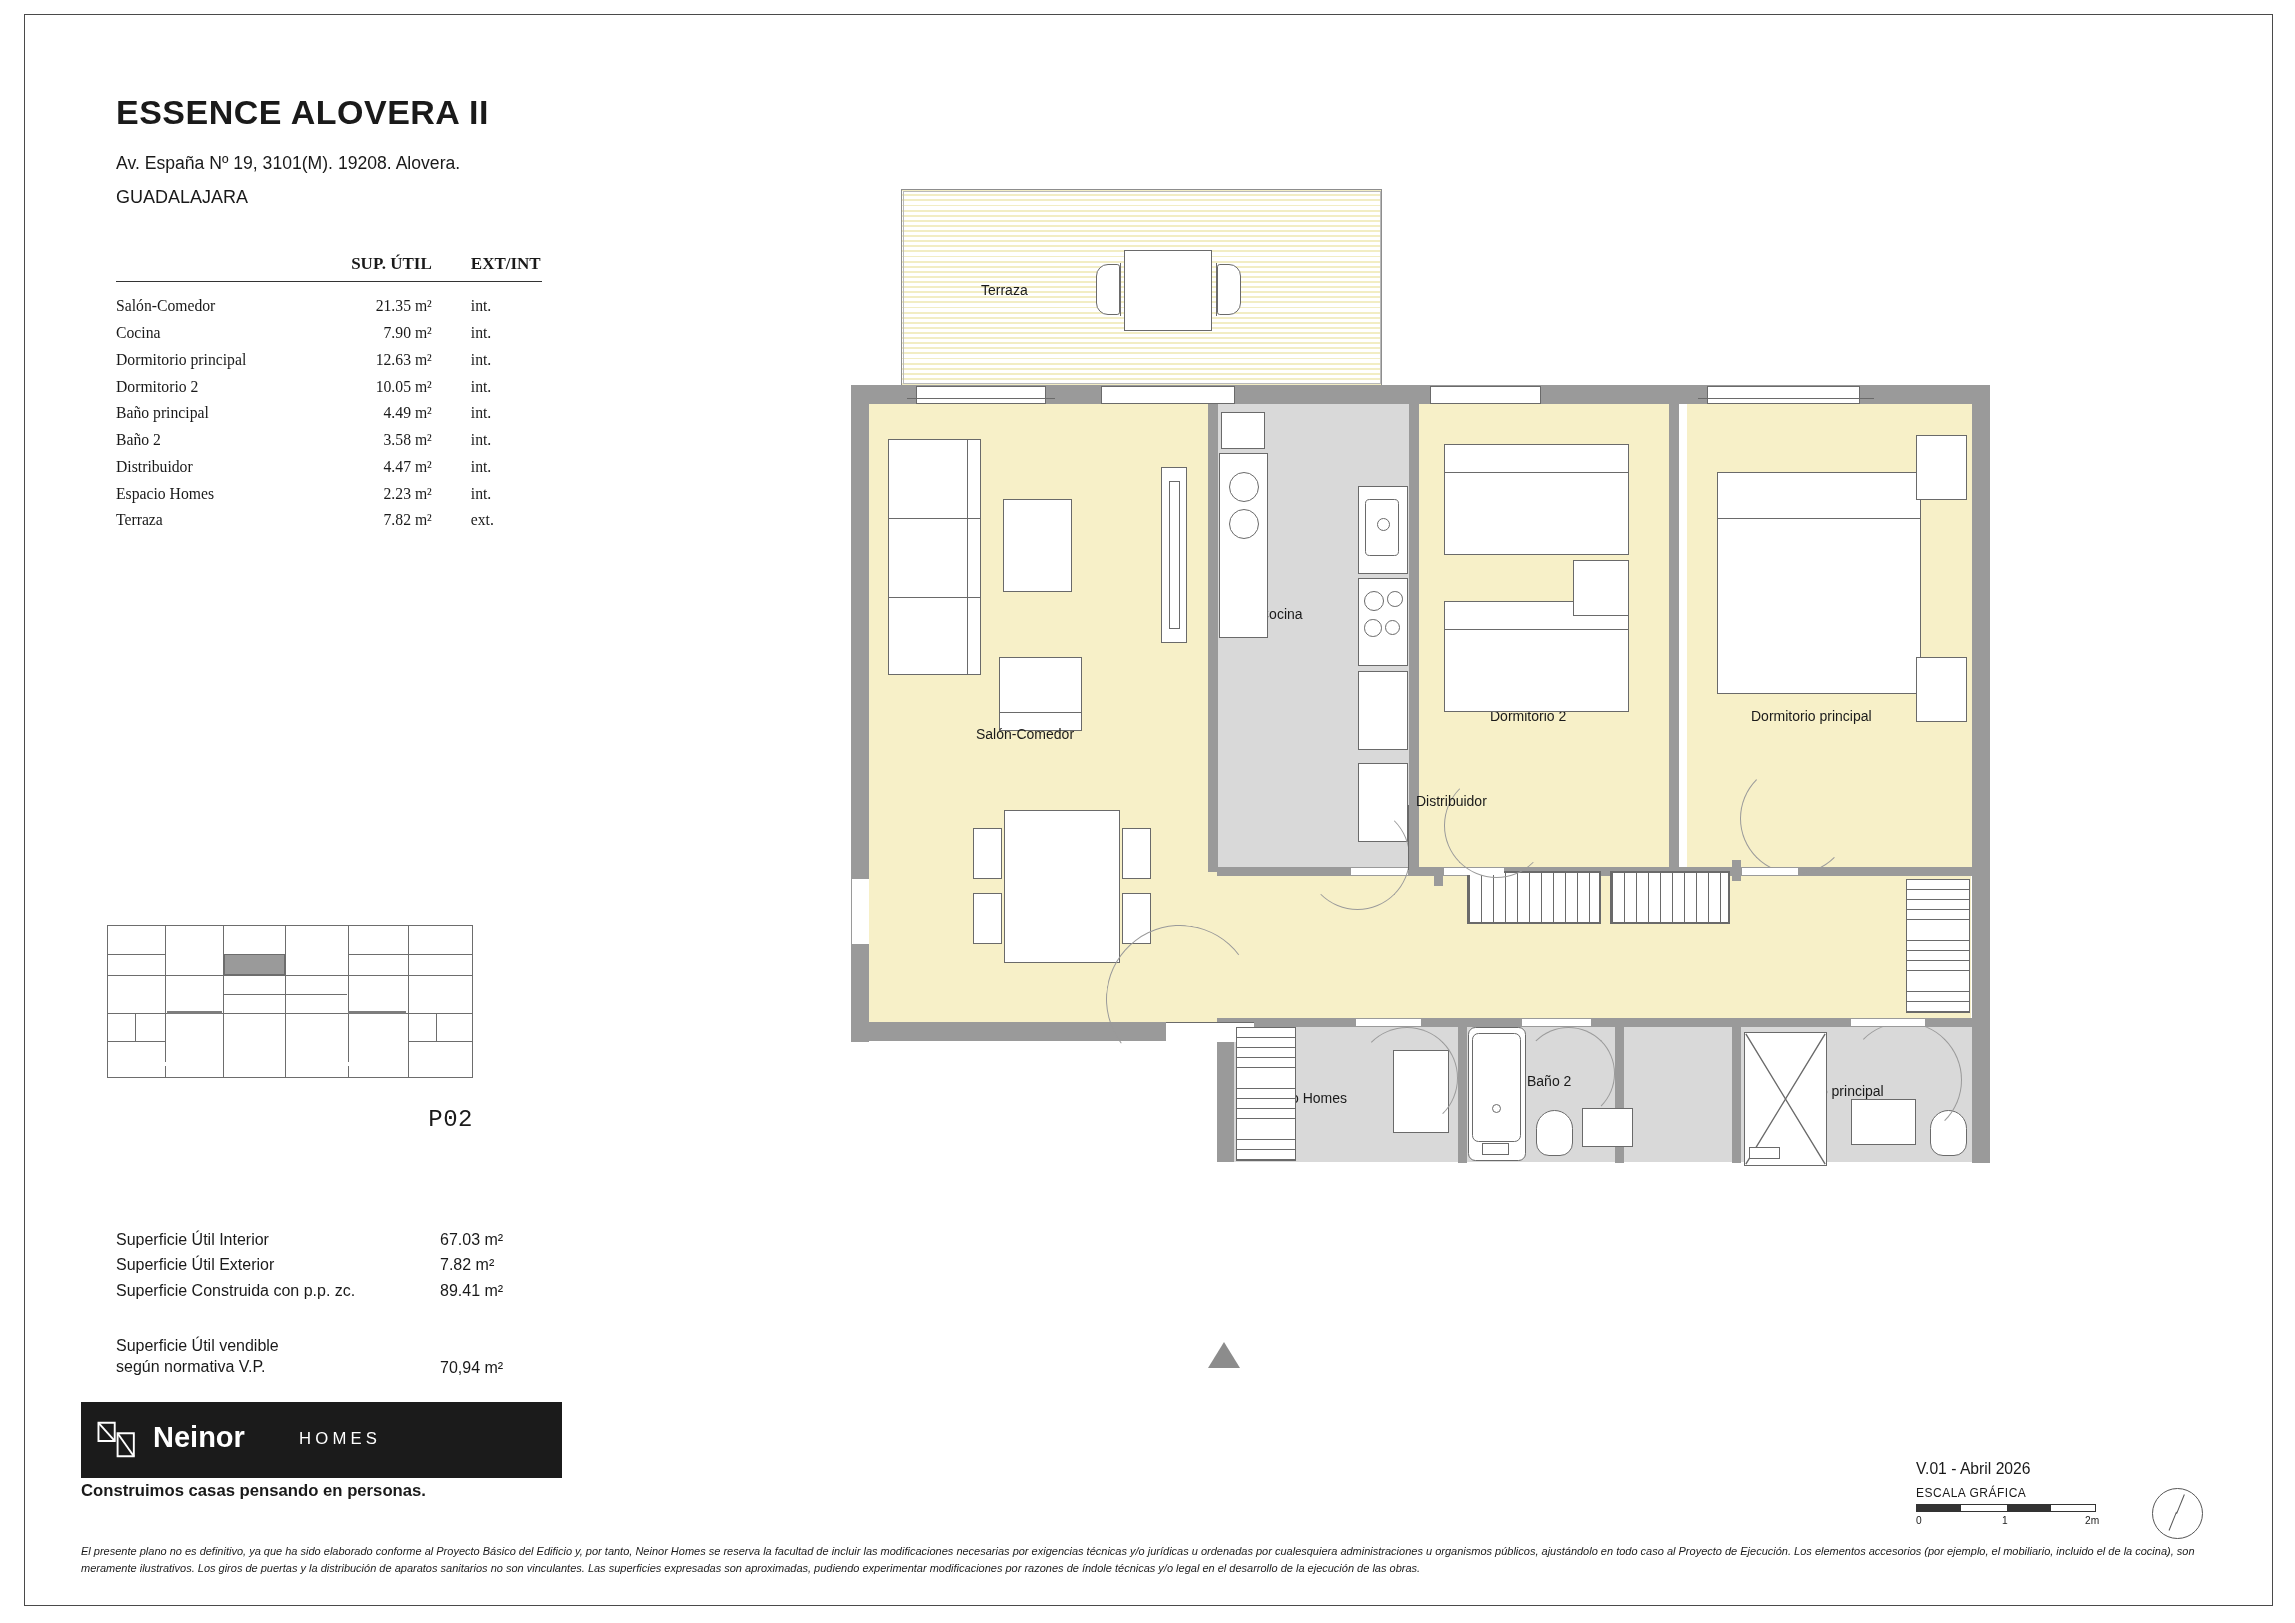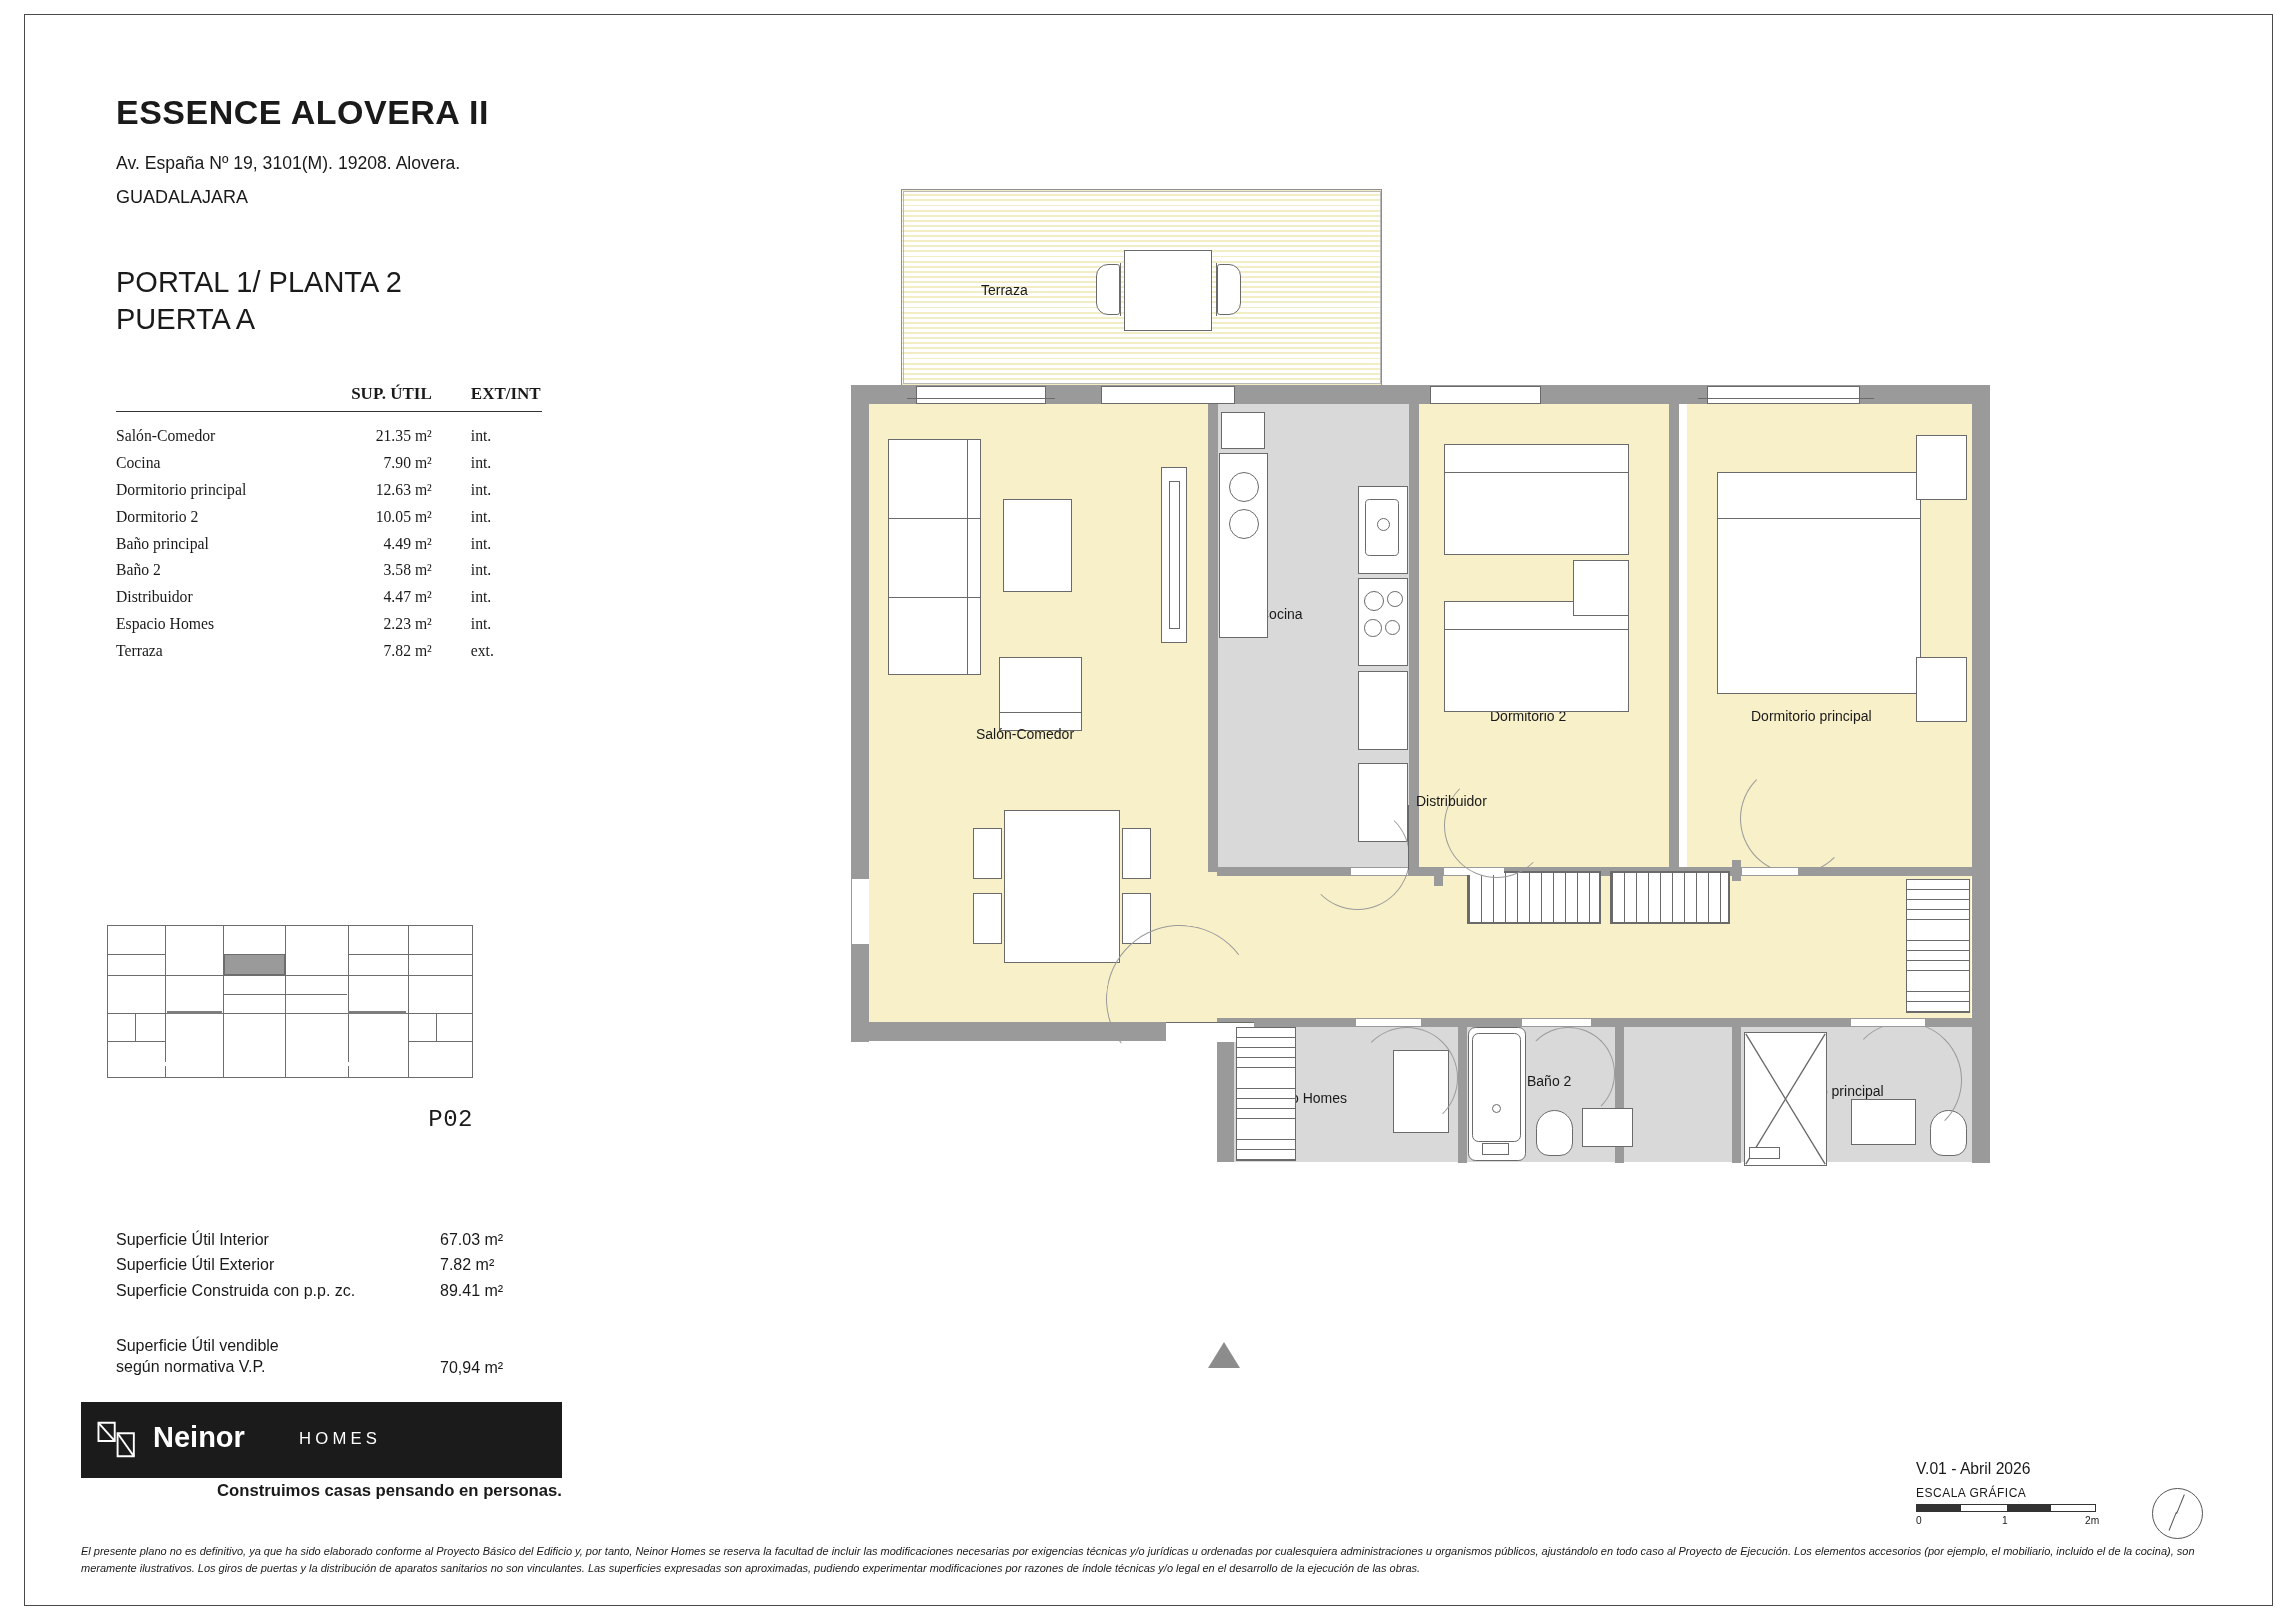--- a/index.html
+++ b/index.html
@@ -121,21 +121,21 @@
   #logotext {
     position:absolute; left:72px; top:18.5px;
     font-size:29px; font-weight:bold; color:#ffffff; letter-spacing:0px;
   }
   #logohomes {
     position:absolute; left:218px; top:27px;
     font-size:16.7px; color:#ffffff; letter-spacing:4.2px;
   }
   #slogan {
     position:absolute; left:81px; top:1481px; width:481px;
-    text-align:right; font-size:16.7px; font-weight:bold;
+    text-align:left; font-size:16.7px; font-weight:bold;
   }
 
   
   #disclaimer {
     position:absolute;
     left:81px; top:1543px; width:2115px;
     font-size:11px; line-height:1.5;
     font-style:italic;
     color:#1a1a1a;
   }
@@ -233,24 +233,20 @@
 
 <div id="sheet">
 
   <div id="frame"></div>
 
   <div id="info">
     <div class="title-main">ESSENCE ALOVERA II</div>
     <div class="addr">Av. España  Nº 19, 3101(M). 19208. Alovera.</div>
     <div class="addr2">GUADALAJARA</div>
 
-    <div class="portal">
-      <div>PORTAL 1/ PLANTA 2</div>
-      <div>PUERTA A</div>
-    </div>
 
     <div id="table-wrap">
       <table class="surf">
         <thead>
           <tr>
             <th class="c1"></th>
             <th class="c2">SUP. ÚTIL</th>
             <th class="c3">EXT/INT</th>
           </tr>
         </thead>

